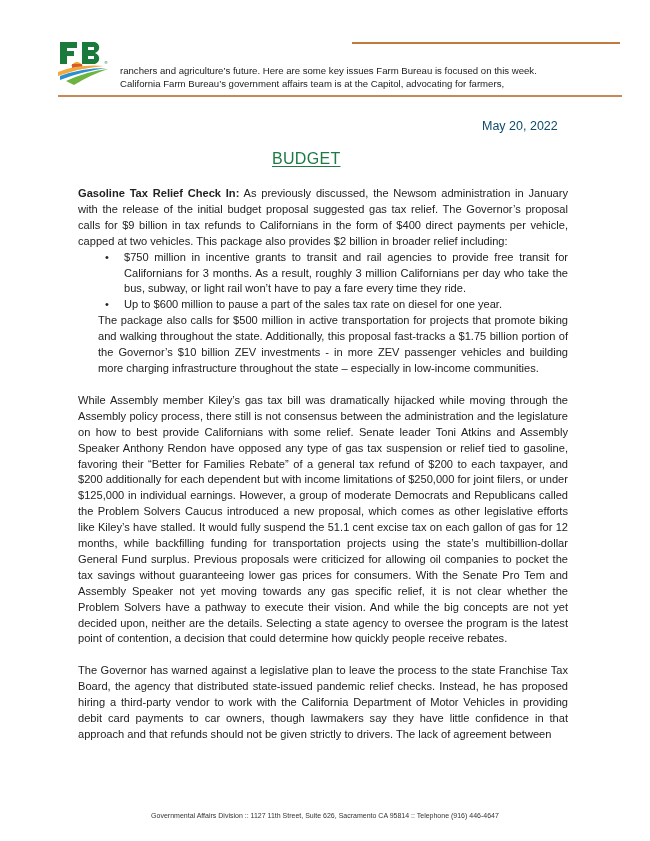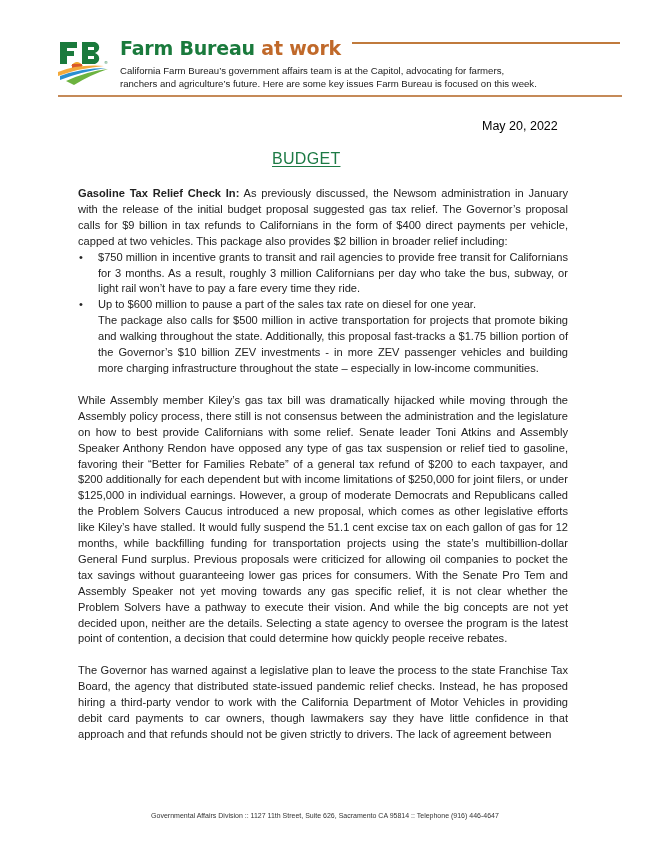--- a/index.html
+++ b/index.html
@@ -9,31 +9,31 @@
   .header { position: absolute; left: 58px; top: 38px; width: 566px; height: 60px; }
   .logo { position: absolute; left: 0; top: 2px; width: 52px; height: 46px; }
   .brand-title { position: absolute; left: 62px; top: -1px; font-family: "DejaVu Sans", sans-serif;
                  font-weight: bold; font-size: 19px; letter-spacing: -0.2px; white-space: nowrap; }
   .brand-title .green { color: #1a7a3c; }
   .brand-title .orange { color: #c0692a; }
   .top-rule { position: absolute; left: 294px; top: 4px; width: 268px; height: 2px; background: #c07a3c; }
   .tagline { position: absolute; left: 62px; top: 26px; font-size: 9.6px; line-height: 13px; color: #222; white-space: nowrap; }
   .bottom-rule { position: absolute; left: 0; top: 57px; width: 564px; height: 2px; background: #c58a58; }
 
-  .date { position: absolute; left: 482px; top: 119px; font-size: 12.5px; color: #000000; text-align: center; }
+  .date { position: absolute; left: 482px; top: 119px; font-size: 12.5px; color: #0c4a6e; text-align: center; }
   .section-title { position: absolute; left: 272px; top: 150px; font-size: 16px; color: #1d7a45;
                    text-decoration: underline; text-underline-offset: 2px; letter-spacing: 0.3px; text-align: right; }
 
   .body { position: absolute; left: 78px; top: 186px; width: 490px;
           font-family: "Liberation Sans", sans-serif; font-size: 11.1px; line-height: 15.9px;
           color: #222; text-align: justify; }
   .body p { margin: 0; }
   .lead { font-weight: bold; }
   ul.bullets { margin: 0; padding: 0 0 0 20px; list-style: none; }
-  ul.bullets li { position: relative; }
+  ul.bullets li { position: relative; margin-left: 26px; }
   ul.bullets li::before { content: "\2022"; position: absolute; left: -19px; top: 0; }
   .indent { padding-left: 20px; }
   .gap { height: 16px; }
 
   .footer { position: absolute; left: 0; width: 650px; top: 812px; text-align: center;
             font-size: 7px; color: #333; }
 </style>
 </head>
 <body>
 
@@ -51,28 +51,24 @@
 
       <path d="M13 26 q6 -8 12 0 z" fill="#f0a32a"></path>
       <rect x="14" y="24" width="10" height="4" fill="#d9582a"></rect>
 
       <path d="M0 32 q20 -8 46 -6 q-24 2 -46 10 z" fill="#f2a93b"></path>
       <path d="M2 36 q22 -8 46 -8 q-26 4 -46 12 z" fill="#2a8fd0"></path>
       <path d="M8 41 q22 -10 42 -12 q-18 6 -34 16 z" fill="#6cb33f"></path>
       <text x="46" y="24" font-size="4" fill="#1a7a3c" font-family="DejaVu Sans, sans-serif">®</text>
     </svg>
   </div>
-  <div class="brand-title">
-    <span class="green">Farm Bureau</span>
-    <span class="orange">at work</span>
-  </div>
   <div class="top-rule"></div>
   <div class="tagline">
+    <div>ranchers and agriculture’s future. Here are some key issues Farm Bureau is focused on this week.</div>
     <div>California Farm Bureau’s government affairs team is at the Capitol, advocating for farmers,</div>
-    <div>ranchers and agriculture’s future. Here are some key issues Farm Bureau is focused on this week.</div>
   </div>
   <div class="bottom-rule"></div>
 </div>
 
 <div class="date">May 20, 2022</div>
 <div class="section-title">BUDGET</div>
 
 <div class="body">
   <p><span class="lead">Gasoline Tax Relief Check In:</span><span> As previously discussed, the Newsom administration in January with the release of the initial budget proposal suggested gas tax relief.  The Governor’s proposal calls for $9 billion in tax refunds to Californians in the form of $400 direct payments per vehicle, capped at two vehicles. This package also provides $2 billion in broader relief including:</span></p>
   <ul class="bullets">

